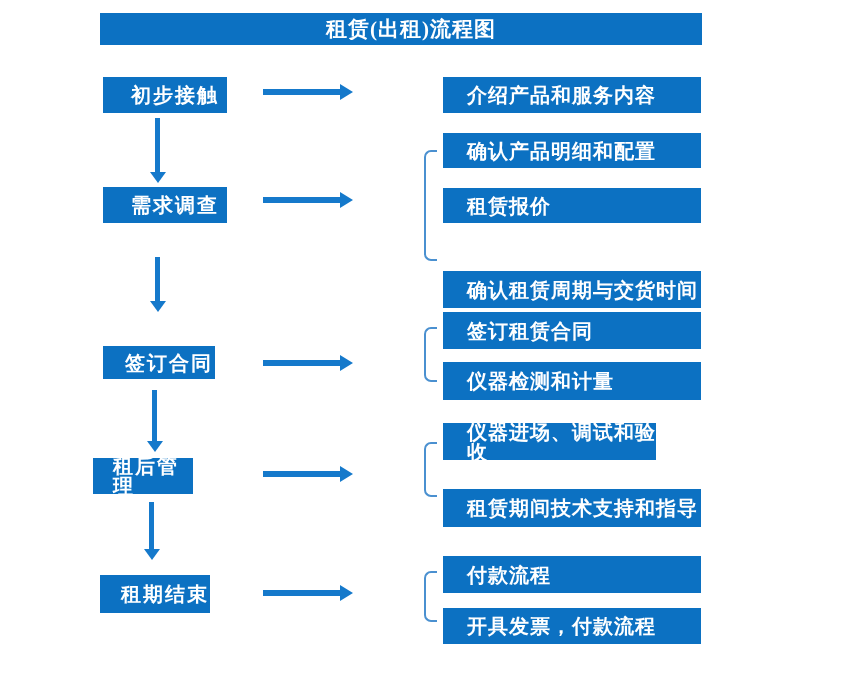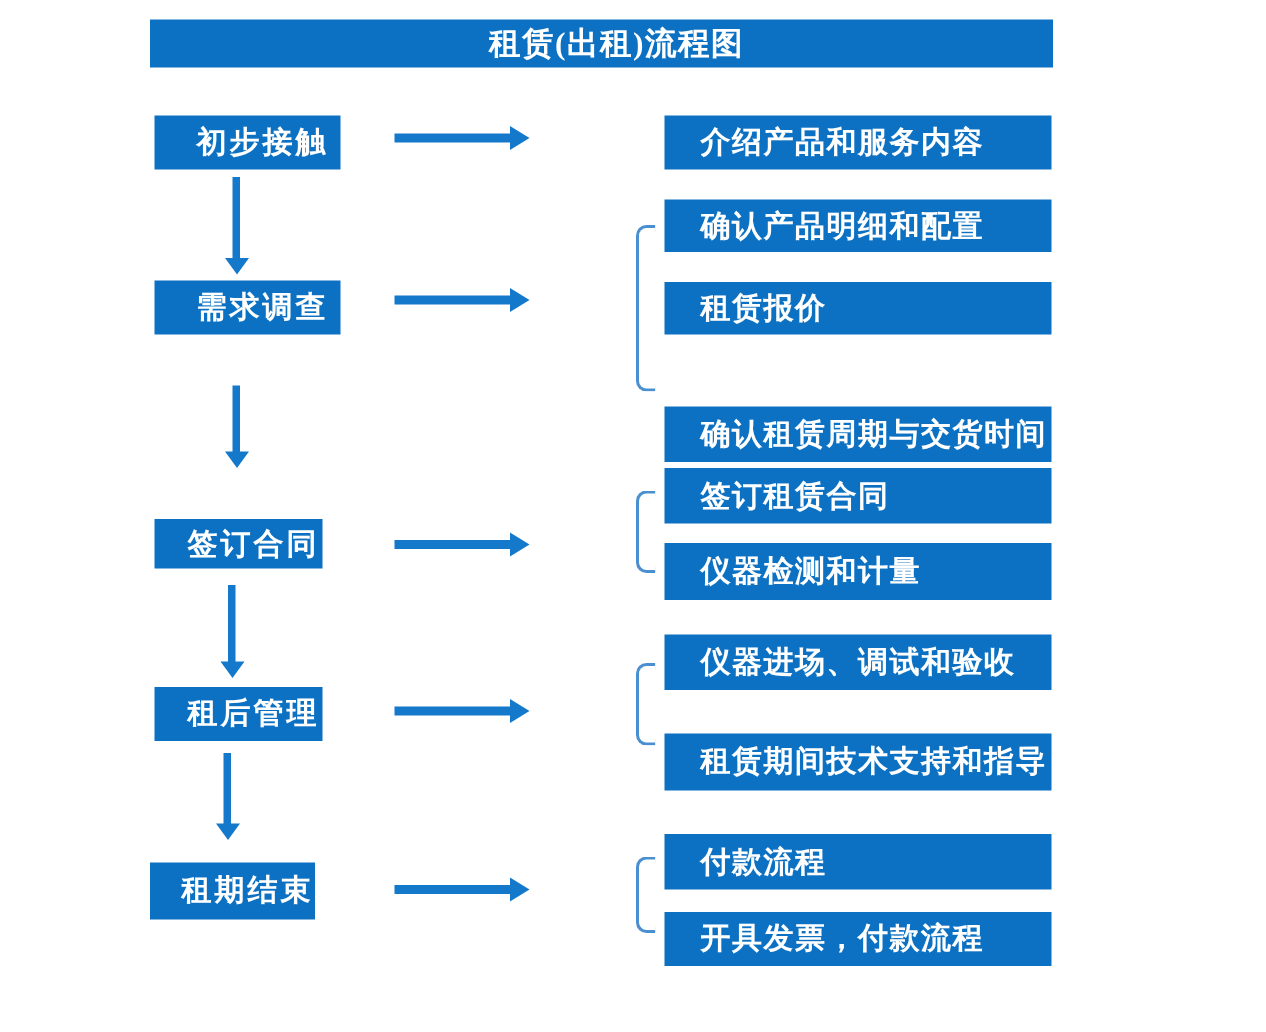--- a/index.html
+++ b/index.html
@@ -47,21 +47,21 @@
 </head>
 <body>
 
 <div id="canvas">
 
   <div class="bluebox titlebar" style="left:100px;top:13px;width:602px;height:32px;">租赁(出租)流程图</div>
 
   <div class="bluebox stepbox" style="left:103px;top:77px;width:124px;height:36px;">初步接触</div>
   <div class="bluebox stepbox" style="left:103px;top:187px;width:124px;height:36px;">需求调查</div>
   <div class="bluebox stepbox" style="left:103px;top:346px;width:112px;height:33px;">签订合同</div>
-  <div class="bluebox stepbox" style="left:103px;top:458px;width:112px;height:36px;">租后管理</div>
+  <div class="bluebox stepbox" style="left:93px;top:458px;width:100px;height:36px;">租后管理</div>
   <div class="bluebox stepbox" style="left:100px;top:575px;width:110px;height:38px;">租期结束</div>
 
   <div class="arrow-down" style="left:150px;top:118px;height:65px;">
     <div class="shaft"></div>
     <div class="head"></div>
   </div>
   <div class="arrow-down" style="left:150px;top:257px;height:55px;">
     <div class="shaft"></div>
     <div class="head"></div>
   </div>
@@ -102,19 +102,19 @@
 
   <div class="bluebox detailbox" style="left:443px;top:77px;width:258px;height:36px;">介绍产品和服务内容</div>
 
   <div class="bluebox detailbox" style="left:443px;top:133px;width:258px;height:35px;">确认产品明细和配置</div>
   <div class="bluebox detailbox" style="left:443px;top:188px;width:258px;height:35px;">租赁报价</div>
   <div class="bluebox detailbox" style="left:443px;top:243px;width:258px;height:37px;margin-top:28px;">确认租赁周期与交货时间</div>
 
   <div class="bluebox detailbox" style="left:443px;top:312px;width:258px;height:37px;">签订租赁合同</div>
   <div class="bluebox detailbox" style="left:443px;top:362px;width:258px;height:38px;">仪器检测和计量</div>
 
-  <div class="bluebox detailbox" style="left:443px;top:423px;width:258px;height:37px;">仪器进场、调试和验收</div>
+  <div class="bluebox detailbox" style="left:443px;top:423px;width:213px;height:37px;">仪器进场、调试和验收</div>
   <div class="bluebox detailbox" style="left:443px;top:489px;width:258px;height:38px;">租赁期间技术支持和指导</div>
 
   <div class="bluebox detailbox" style="left:443px;top:556px;width:258px;height:37px;">付款流程</div>
   <div class="bluebox detailbox" style="left:443px;top:608px;width:258px;height:36px;">开具发票，付款流程</div>
 
 </div>
 
 </body></html>

